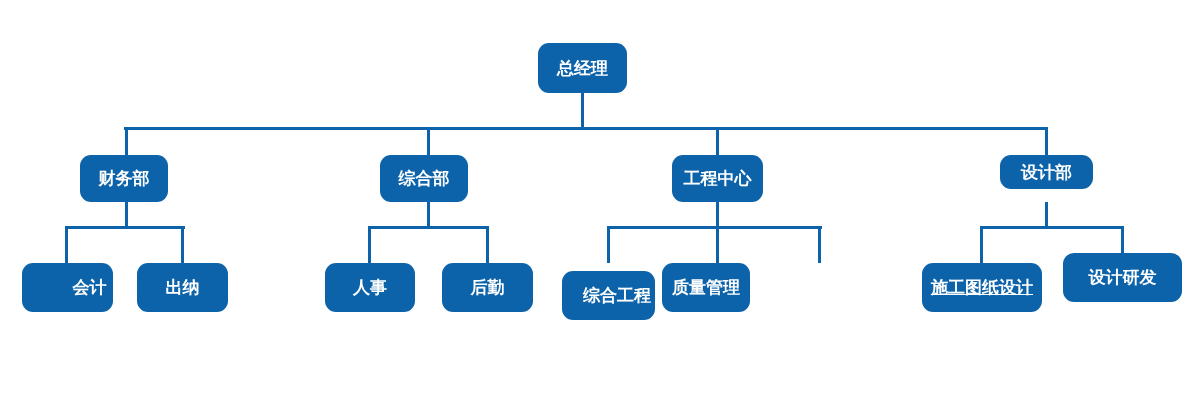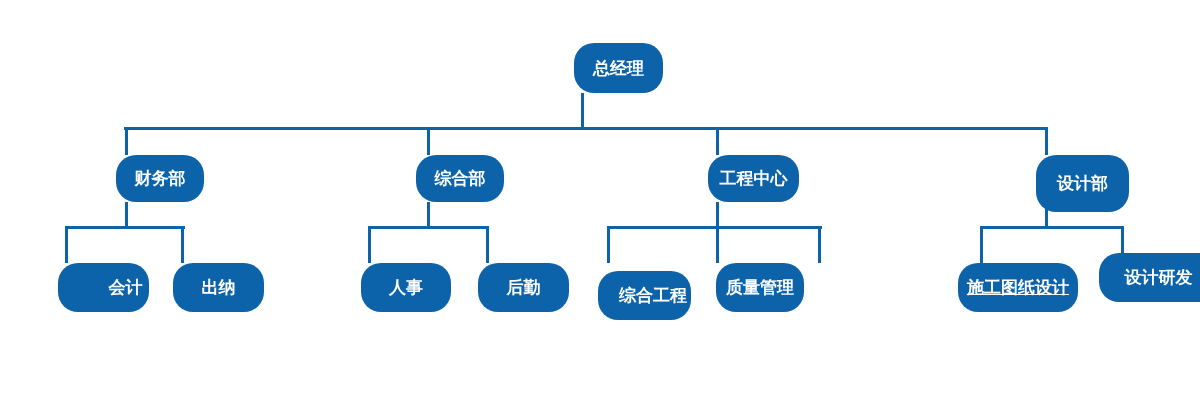--- a/index.html
+++ b/index.html
@@ -20,24 +20,23 @@
   }
   .node{
     position:absolute;
     display:flex;
     align-items:center;
     justify-content:center;
     background:var(--node-fill);
     color:var(--node-text);
     font-size:17px;
     font-weight:bold;
-    border-radius:20px;
+    border-radius:11px;
     white-space:nowrap;
     line-height:1;
-    margin-left:36px;
   }
   .vline,.hline{
     position:absolute;
     background:var(--line);
   }
 </style>
 </head>
 <body>
 
 <div class="stage">
@@ -69,27 +68,27 @@
   <div class="vline" style="left:1045px;top:202px;width:3px;height:27px;"></div>
   <div class="hline" style="left:980px;top:226px;width:144px;height:3px;"></div>
   <div class="vline" style="left:980px;top:226px;width:3px;height:37px;"></div>
   <div class="vline" style="left:1121px;top:226px;width:3px;height:37px;"></div>
 
   <div class="node" style="left:538px;top:43px;width:89px;height:50px;">总经理</div>
 
   <div class="node" style="left:80px;top:155px;width:88px;height:47px;">财务部</div>
   <div class="node" style="left:380px;top:155px;width:88px;height:47px;">综合部</div>
   <div class="node" style="left:672px;top:155px;width:91px;height:47px;">工程中心</div>
-  <div class="node" style="left:1000px;top:155px;width:93px;height:57px;">设计部</div>
+  <div class="node" style="left:1000px;top:155px;width:93px;height:34px;">设计部</div>
 
   <div class="node" style="left:22px;top:263px;width:91px;height:49px;padding-left:44px;">会计</div>
   <div class="node" style="left:137px;top:263px;width:91px;height:49px;">出纳</div>
 
   <div class="node" style="left:325px;top:263px;width:90px;height:49px;">人事</div>
   <div class="node" style="left:442px;top:263px;width:91px;height:49px;">后勤</div>
 
   <div class="node" style="left:562px;top:271px;width:93px;height:49px;padding-left:17px;">综合工程</div>
-  <div class="node" style="left:680px;top:263px;width:88px;height:49px;">质量管理</div>
+  <div class="node" style="left:662px;top:263px;width:88px;height:49px;">质量管理</div>
 
   <div class="node" style="left:922px;top:263px;width:120px;height:49px;text-decoration:underline;">施工图纸设计</div>
   <div class="node" style="left:1063px;top:253px;width:119px;height:49px;text-align:right;">设计研发</div>
 
 </div>
 
 </body></html>

